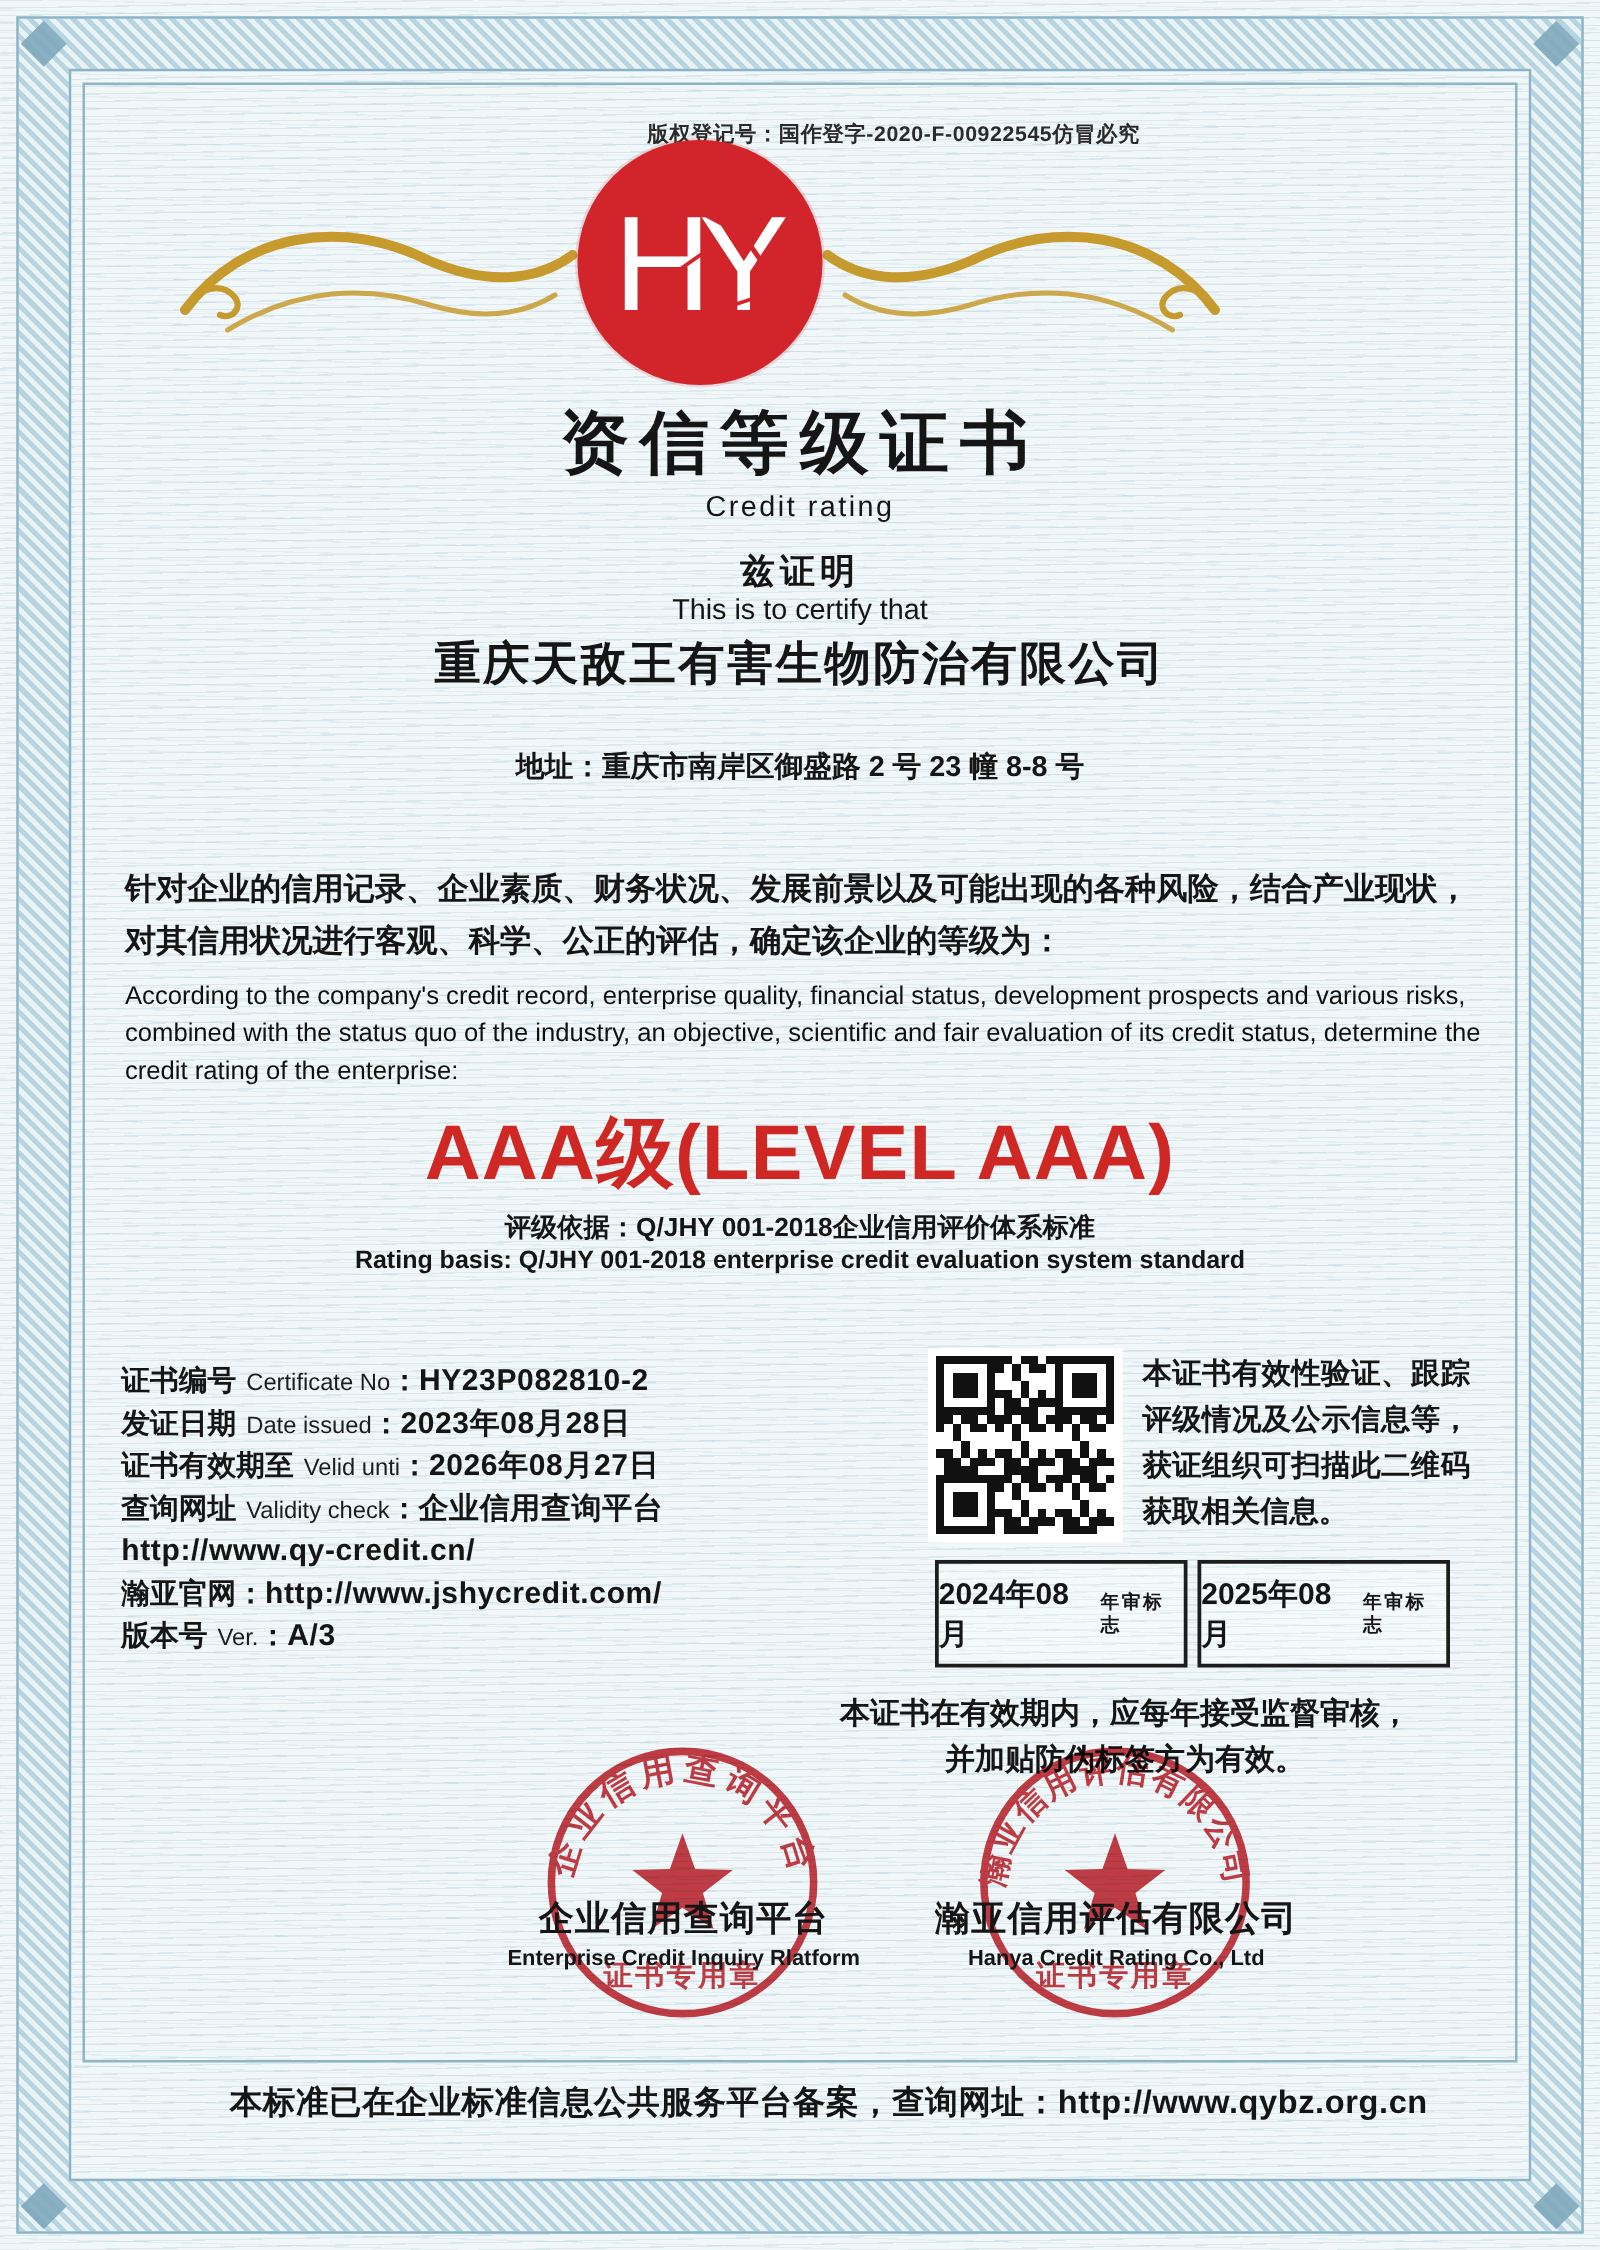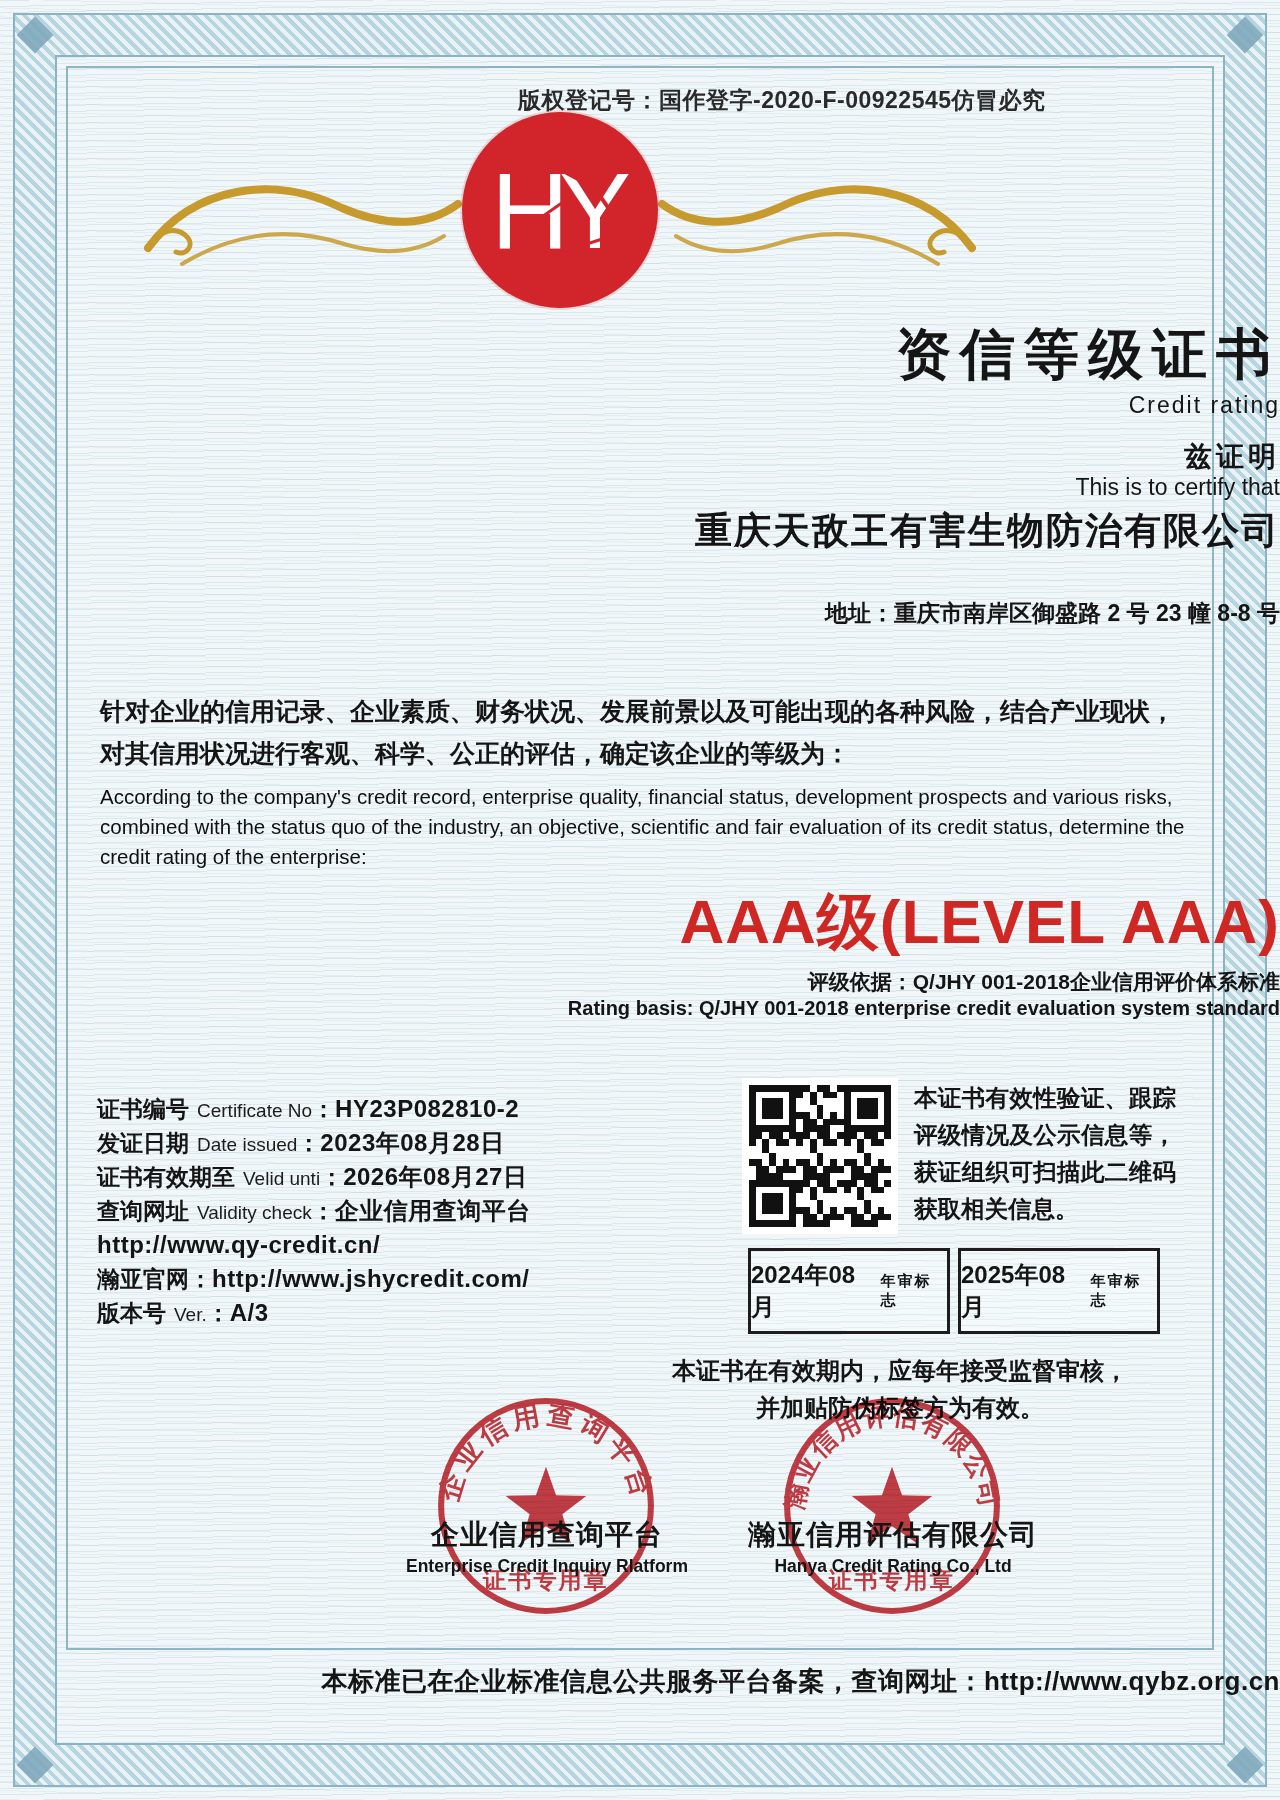--- a/index.html
+++ b/index.html
@@ -7,36 +7,36 @@
     --line:#8ab4c6; --ink:#151515;
   }
   html,body{margin:0;padding:0;}
   body{width:1280px;height:1800px;font-family:"Liberation Sans","DejaVu Sans",sans-serif;color:var(--ink);}
   .page{position:relative;width:1280px;height:1800px;overflow:hidden;
     background:
       repeating-linear-gradient(179deg, rgba(125,175,195,.20) 0 1px, transparent 1px 6px),
       repeating-linear-gradient(1.5deg, rgba(125,175,195,.13) 0 1px, transparent 1px 9px),
       #f1f7f8;}
   .abs{position:absolute;}
-  .center{left:0;right:0;text-align:right;}
+  .center{left:0;right:0;text-align:center;}
 
   
   .band{position:absolute;inset:13px;border:2px solid var(--line);
     background:repeating-linear-gradient(45deg,#b7d5e0 0 4px,#e9f3f6 4px 8px);}
   .paper{position:absolute;inset:55px;border:2px solid var(--line);
     background:
       repeating-linear-gradient(179deg, rgba(125,175,195,.20) 0 1px, transparent 1px 6px),
       repeating-linear-gradient(1.5deg, rgba(125,175,195,.13) 0 1px, transparent 1px 9px),
       #f1f7f8;}
   .innerline{position:absolute;left:66px;right:66px;top:66px;bottom:150px;
     border:2px solid rgba(110,160,180,.75);pointer-events:none;}
   .corner{position:absolute;width:26px;height:26px;background:#7fa9bc;transform:rotate(45deg);opacity:.9;}
 
   
-  .copyright{top:85px;left:518px;font-size:23px;font-weight:600;color:#2a2a2a;letter-spacing:.5px;text-align:right;}
+  .copyright{top:96px;left:518px;font-size:17px;font-weight:600;color:#2a2a2a;letter-spacing:.5px;text-align:right;}
   .logo{top:112px;left:462px;width:196px;height:196px;border-radius:50%;background:var(--red);
     display:flex;align-items:center;justify-content:center;overflow:hidden;
     box-shadow:0 0 0 2px rgba(210,37,43,.15);}
   .logo-text{color:#ffffff;font-size:108px;font-weight:400;letter-spacing:-10px;transform:translateX(-4px);
     font-family:"Liberation Sans","DejaVu Sans",sans-serif;}
   .crack{position:absolute;background:var(--red);}
   .flourish{top:168px;width:322px;height:122px;}
   .flourish.rgt{transform:scaleX(-1);}
 
   .title-zh{top:318px;font-size:55px;font-weight:700;letter-spacing:9px;}
@@ -50,21 +50,21 @@
   
   .intro-zh{top:690px;left:100px;width:1085px;font-size:25px;line-height:42px;font-weight:600;}
   .intro-en{top:782px;left:100px;width:1090px;font-size:20.5px;line-height:30px;font-weight:400;color:#101010;}
 
   .rating{top:880px;font-size:62px;font-weight:900;color:var(--rating);letter-spacing:1px;}
   .basis-zh{top:968px;font-size:21px;font-weight:600;}
   .basis-en{top:997px;font-size:20px;font-weight:700;}
 
   
   .details{top:1088px;left:97px;}
-  .detail-line{height:34px;line-height:42px;white-space:nowrap;}
+  .detail-line{height:34px;line-height:32px;white-space:nowrap;}
   .dl-zh{font-size:23px;font-weight:700;}
   .dl-en{font-size:19px;font-weight:400;color:#1c1c1c;}
   .dl-en:not(:empty){margin-left:8px;}
   .dl-sep{font-size:23px;font-weight:700;}
   .dl-val{font-size:24px;font-weight:600;letter-spacing:.5px;}
 
   
   .qr{top:1078px;left:742px;width:156px;height:156px;}
   .qr-note{top:1080px;left:914px;width:262px;font-size:23.5px;line-height:37px;font-weight:600;text-align:justify;}
 

